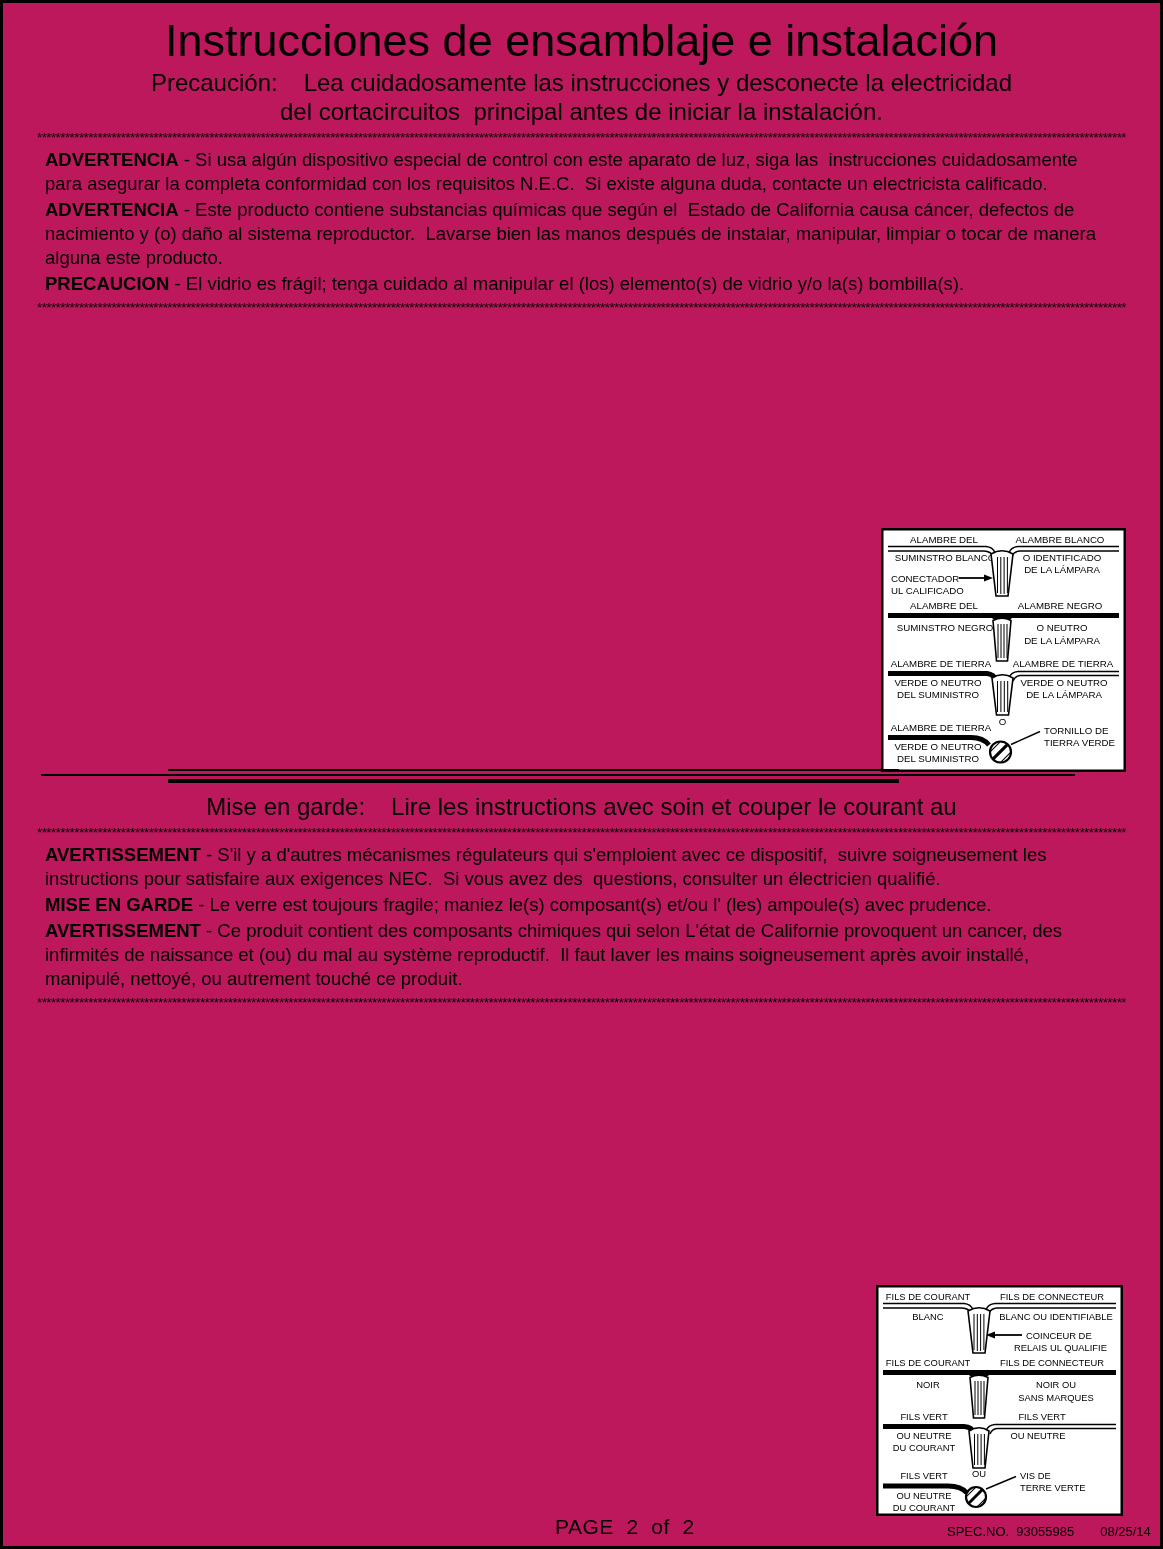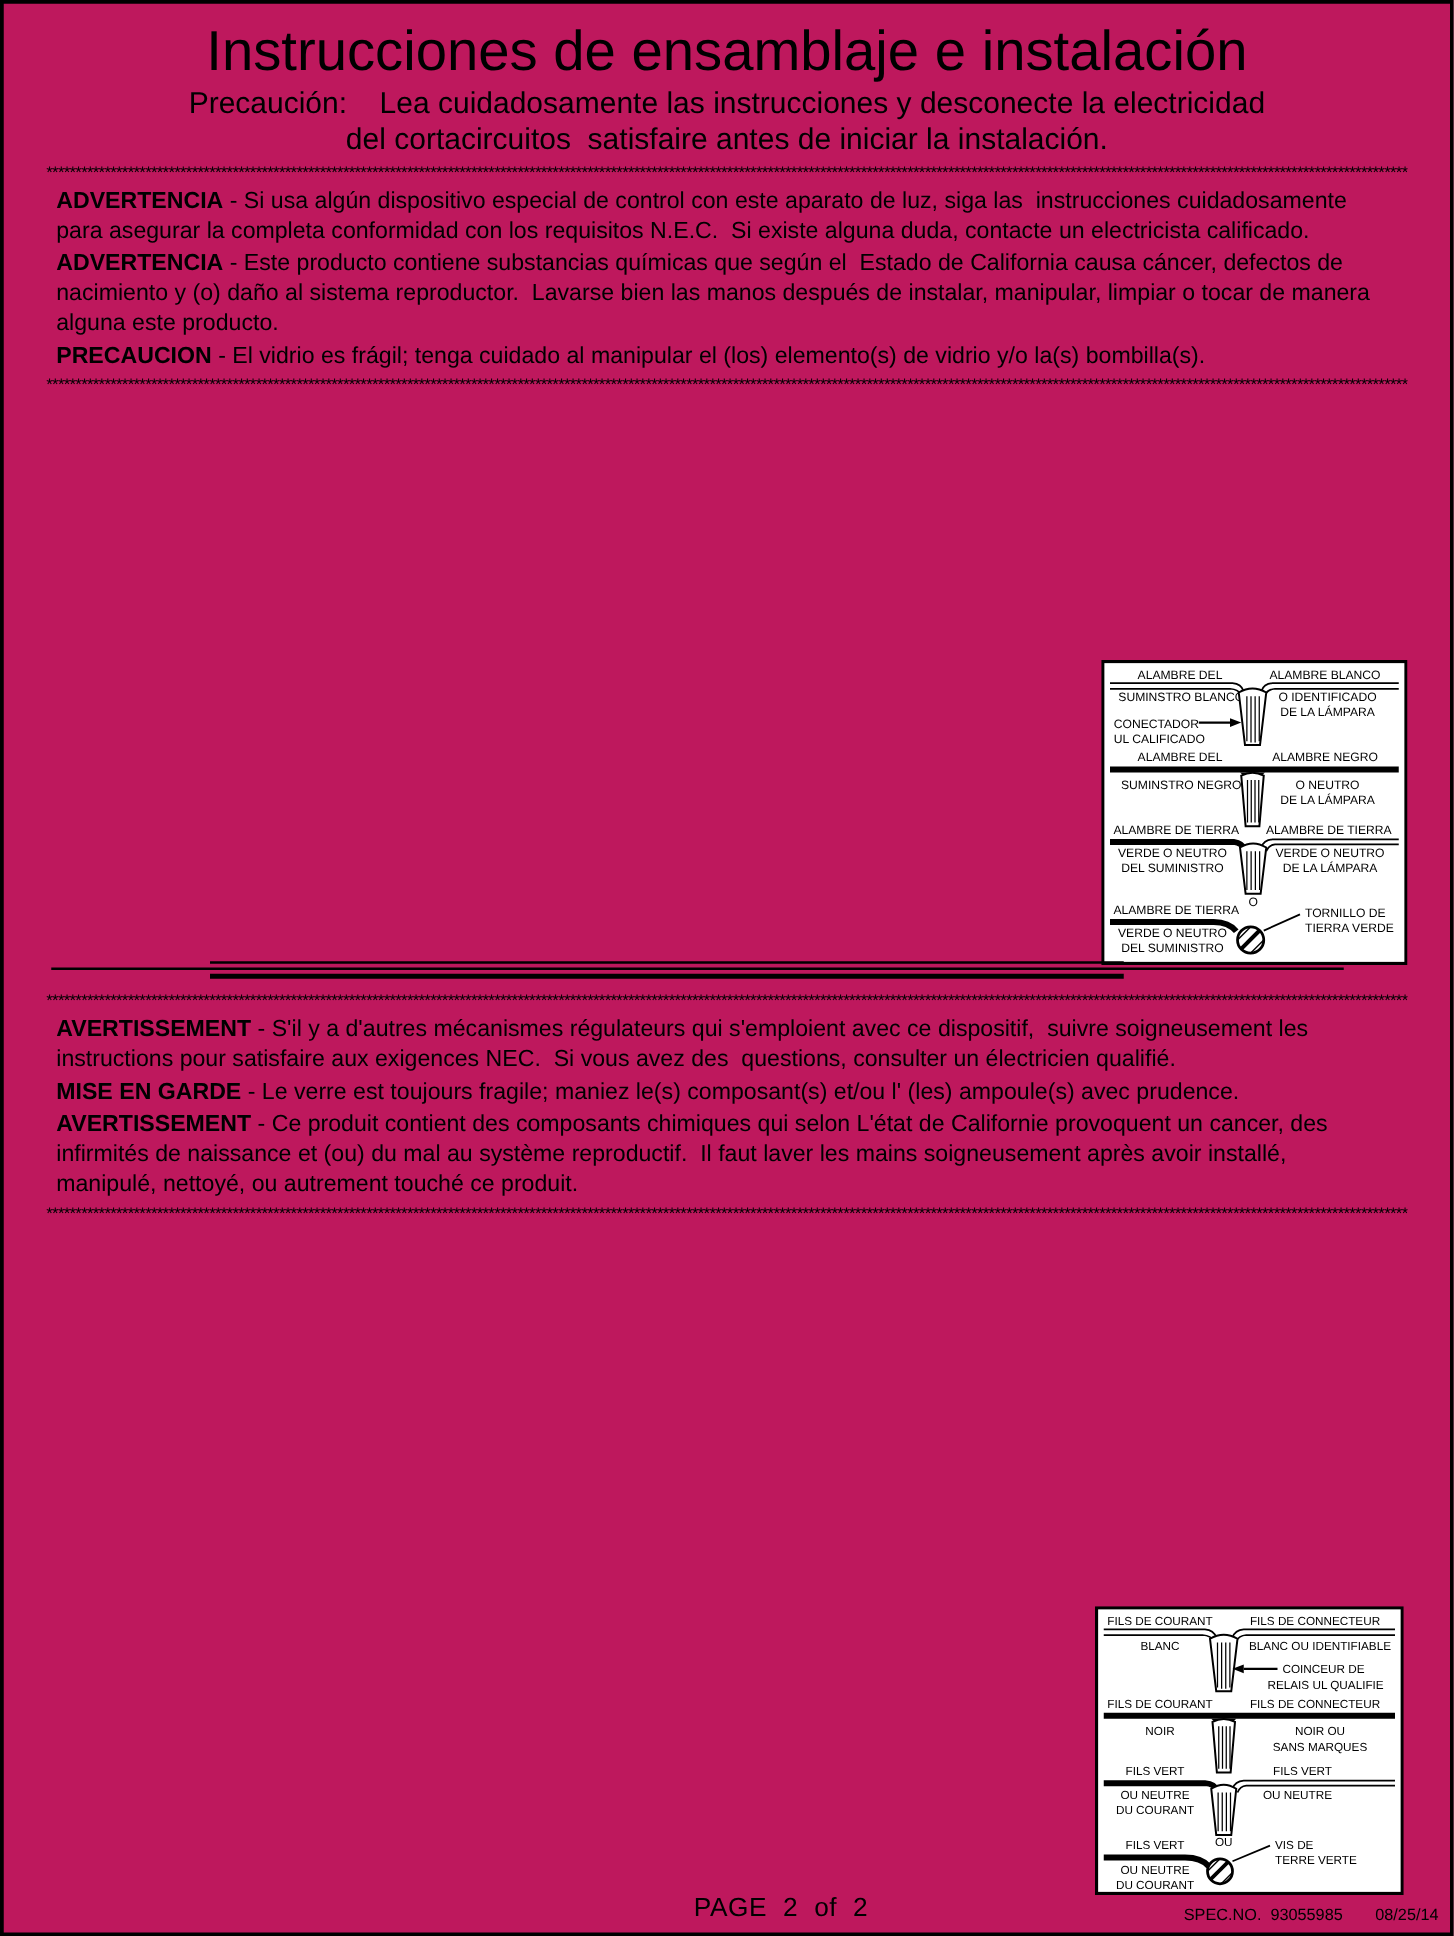--- a/index.html
+++ b/index.html
@@ -42,21 +42,21 @@
 </style>
 </head>
 <body>
 
 <div class="page">
 
   <div class="sec sec-es">
     <div class="title">Instrucciones de ensamblaje e instalación</div>
     <div class="subtitle">
       <div class="sub-line"><span class="caution-label">Precaución:</span><span>Lea cuidadosamente las instrucciones y desconecte la electricidad</span></div>
-      <div class="sub-line">del cortacircuitos  satisfaire antes de iniciar la instalación.</div>
+      <div class="sub-line">del cortacircuitos  principal antes de iniciar la instalación.</div>
     </div>
     <div class="stars">****************************************************************************************************************************************************************************************************************************************************************************************</div>
     <div class="warnings">
       <p><b>ADVERTENCIA</b><span> - Si usa algún dispositivo especial de control con este aparato de luz, siga las  instrucciones cuidadosamente para asegurar la completa conformidad con los requisitos N.E.C.  Si existe alguna duda, contacte un electricista calificado.</span></p>
       <p><b>ADVERTENCIA</b><span> - Este producto contiene substancias químicas que según el  Estado de California causa cáncer, defectos de nacimiento y (o) daño al sistema reproductor.  Lavarse bien las manos después de instalar, manipular, limpiar o tocar de manera alguna este producto.</span></p>
       <p><b>PRECAUCION</b><span> - El vidrio es frágil; tenga cuidado al manipular el (los) elemento(s) de vidrio y/o la(s) bombilla(s).</span></p>
     </div>
     <div class="stars">****************************************************************************************************************************************************************************************************************************************************************************************</div>
   </div>
 
@@ -121,20 +121,21 @@
     <text x="163" y="205.5">TORNILLO DE</text>
     <text x="163" y="217.5">TIERRA VERDE</text>
   </svg>
 
   <div class="rule rule-a"></div>
   <div class="rule rule-b"></div>
   <div class="rule rule-c"></div>
 
   <div class="sec sec-fr">
     <div class="subtitle">
+      <div class="sub-line"><span class="caution-label">Mise en garde:</span><span>Lire les instructions avec soin et couper le courant au</span></div>
     </div>
     <div class="stars">****************************************************************************************************************************************************************************************************************************************************************************************</div>
     <div class="warnings">
       <p><b>AVERTISSEMENT</b><span> - S'il y a d'autres mécanismes régulateurs qui s'emploient avec ce dispositif,  suivre soigneusement les  instructions pour satisfaire aux exigences NEC.  Si vous avez des  questions, consulter un électricien qualifié.</span></p>
       <p><b>MISE EN GARDE</b><span> - Le verre est toujours fragile; maniez le(s) composant(s) et/ou l' (les) ampoule(s) avec prudence.</span></p>
       <p><b>AVERTISSEMENT</b><span> - Ce produit contient des composants chimiques qui selon L'état de Californie provoquent un cancer, des infirmités de naissance et (ou) du mal au système reproductif.  Il faut laver les mains soigneusement après avoir installé, manipulé, nettoyé, ou autrement touché ce produit.</span></p>
     </div>
     <div class="stars">****************************************************************************************************************************************************************************************************************************************************************************************</div>
   </div>
 

